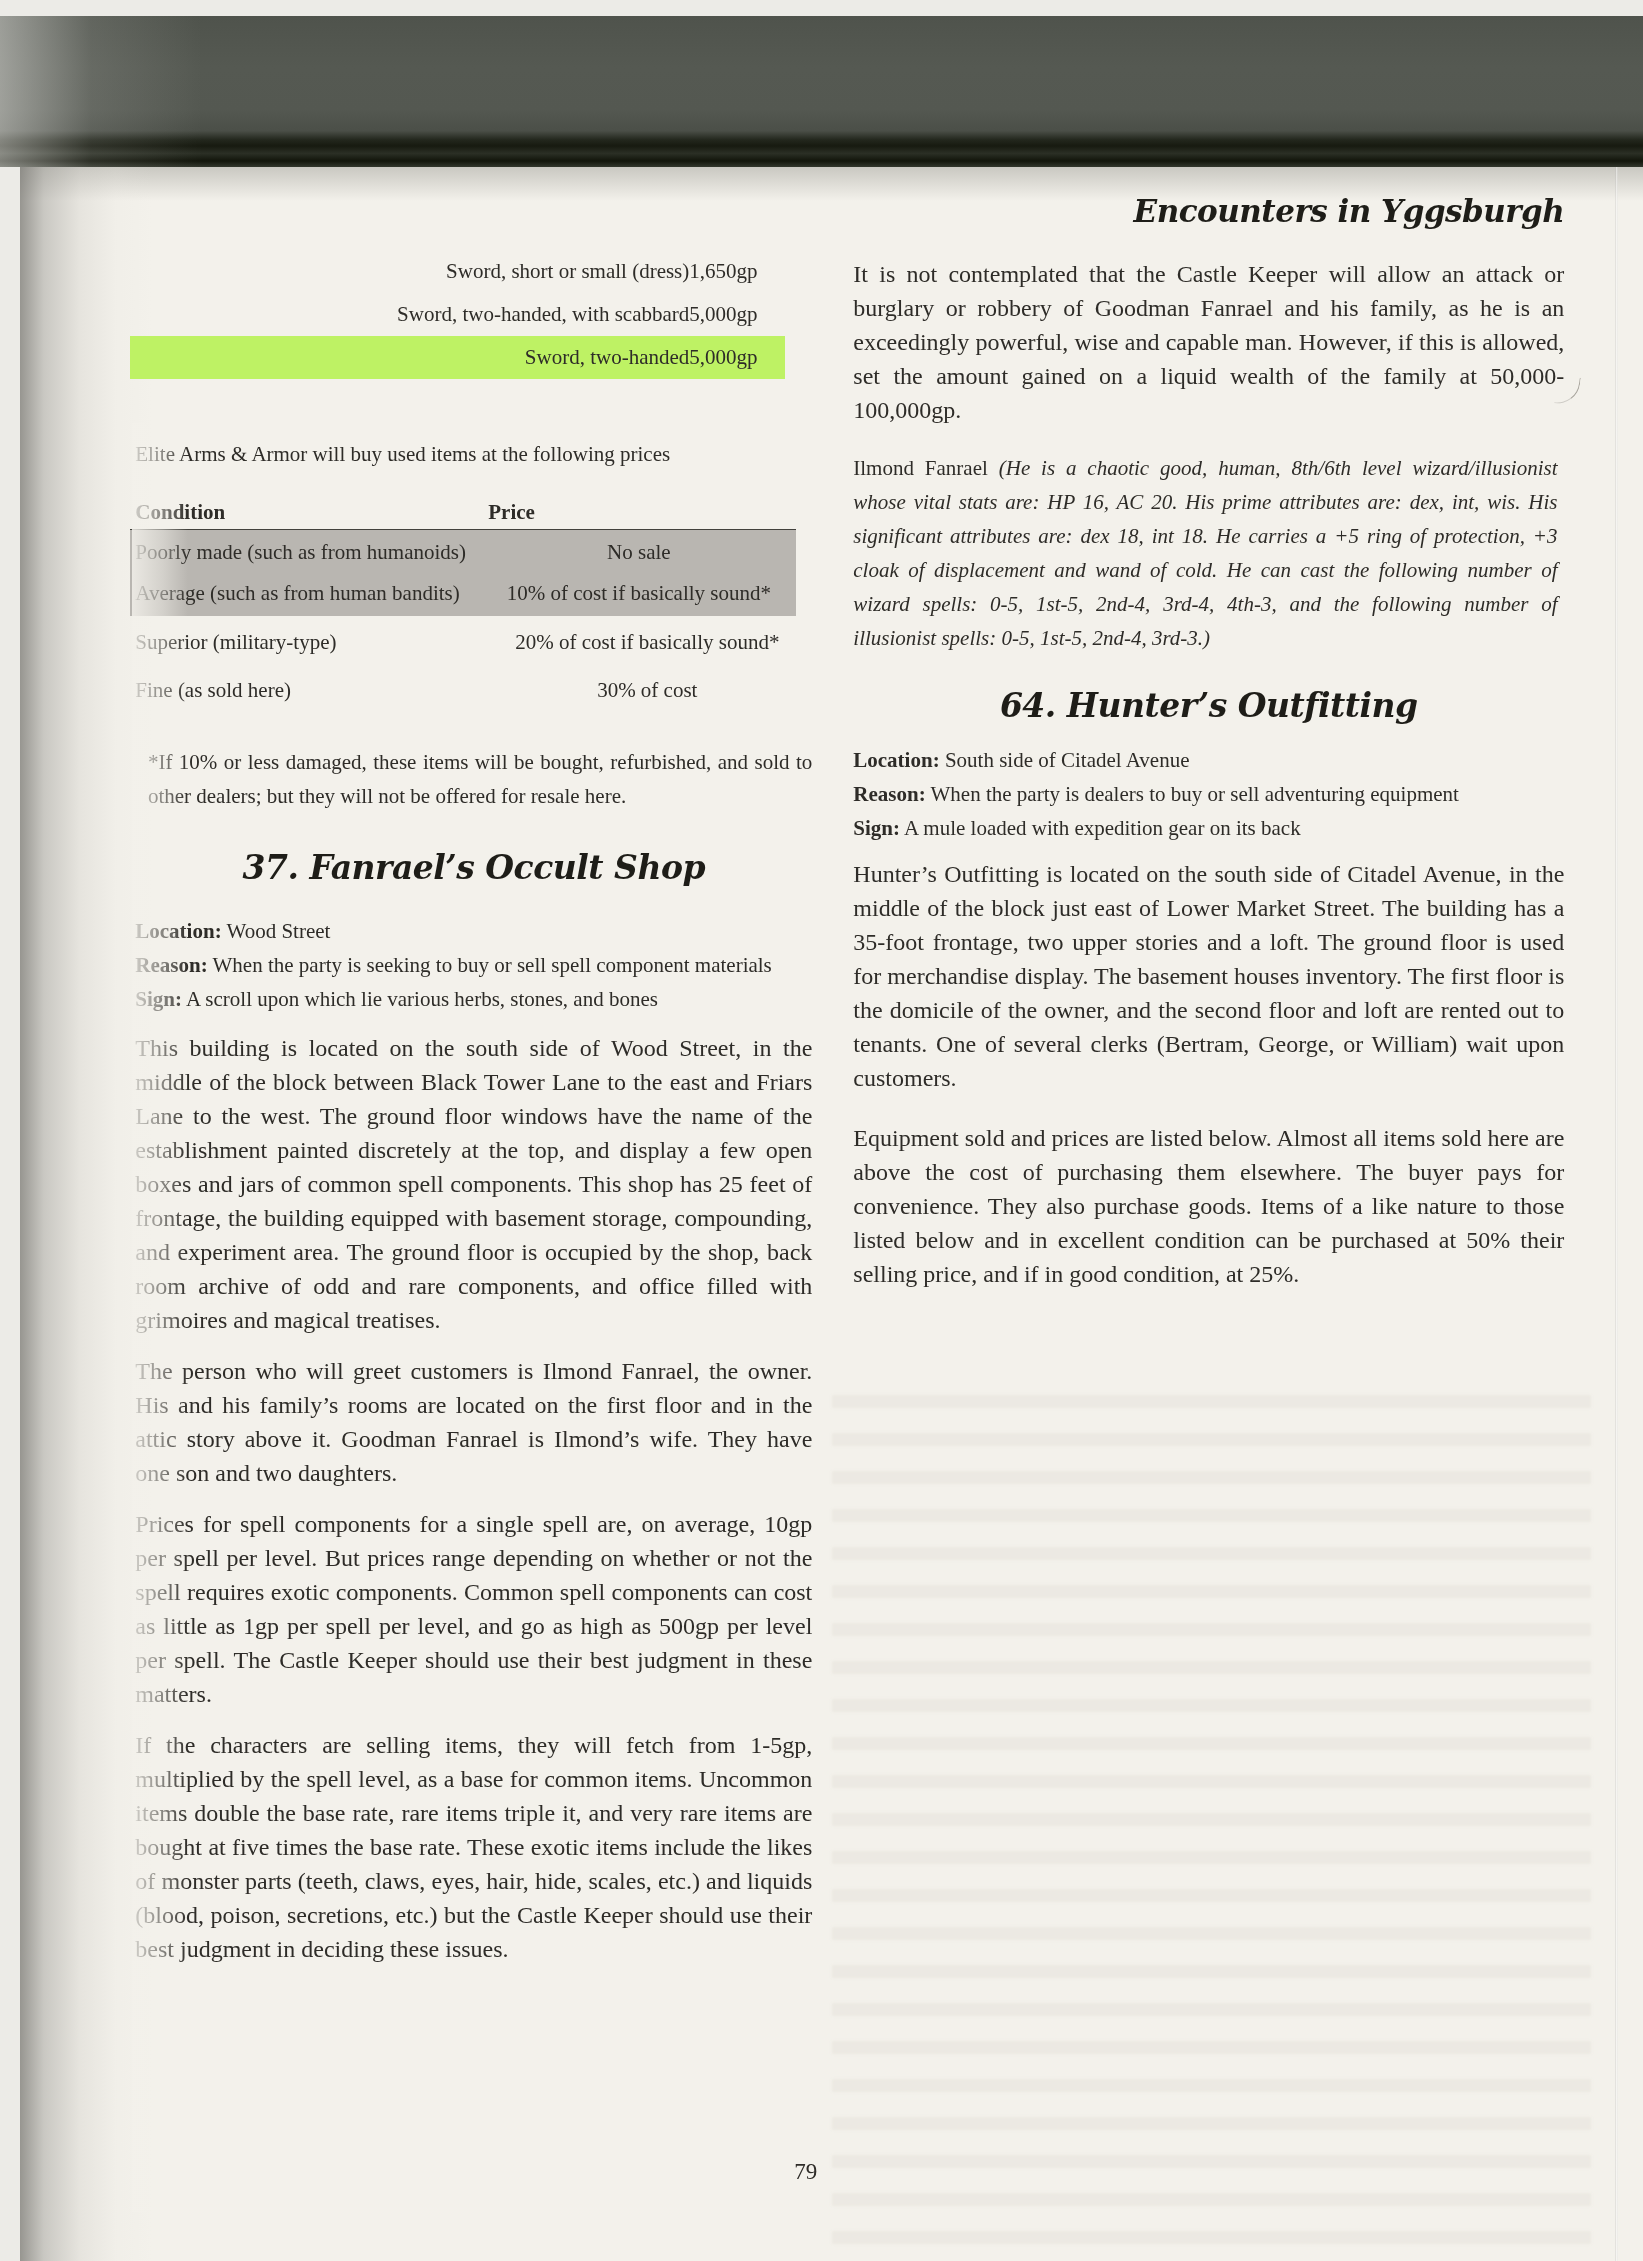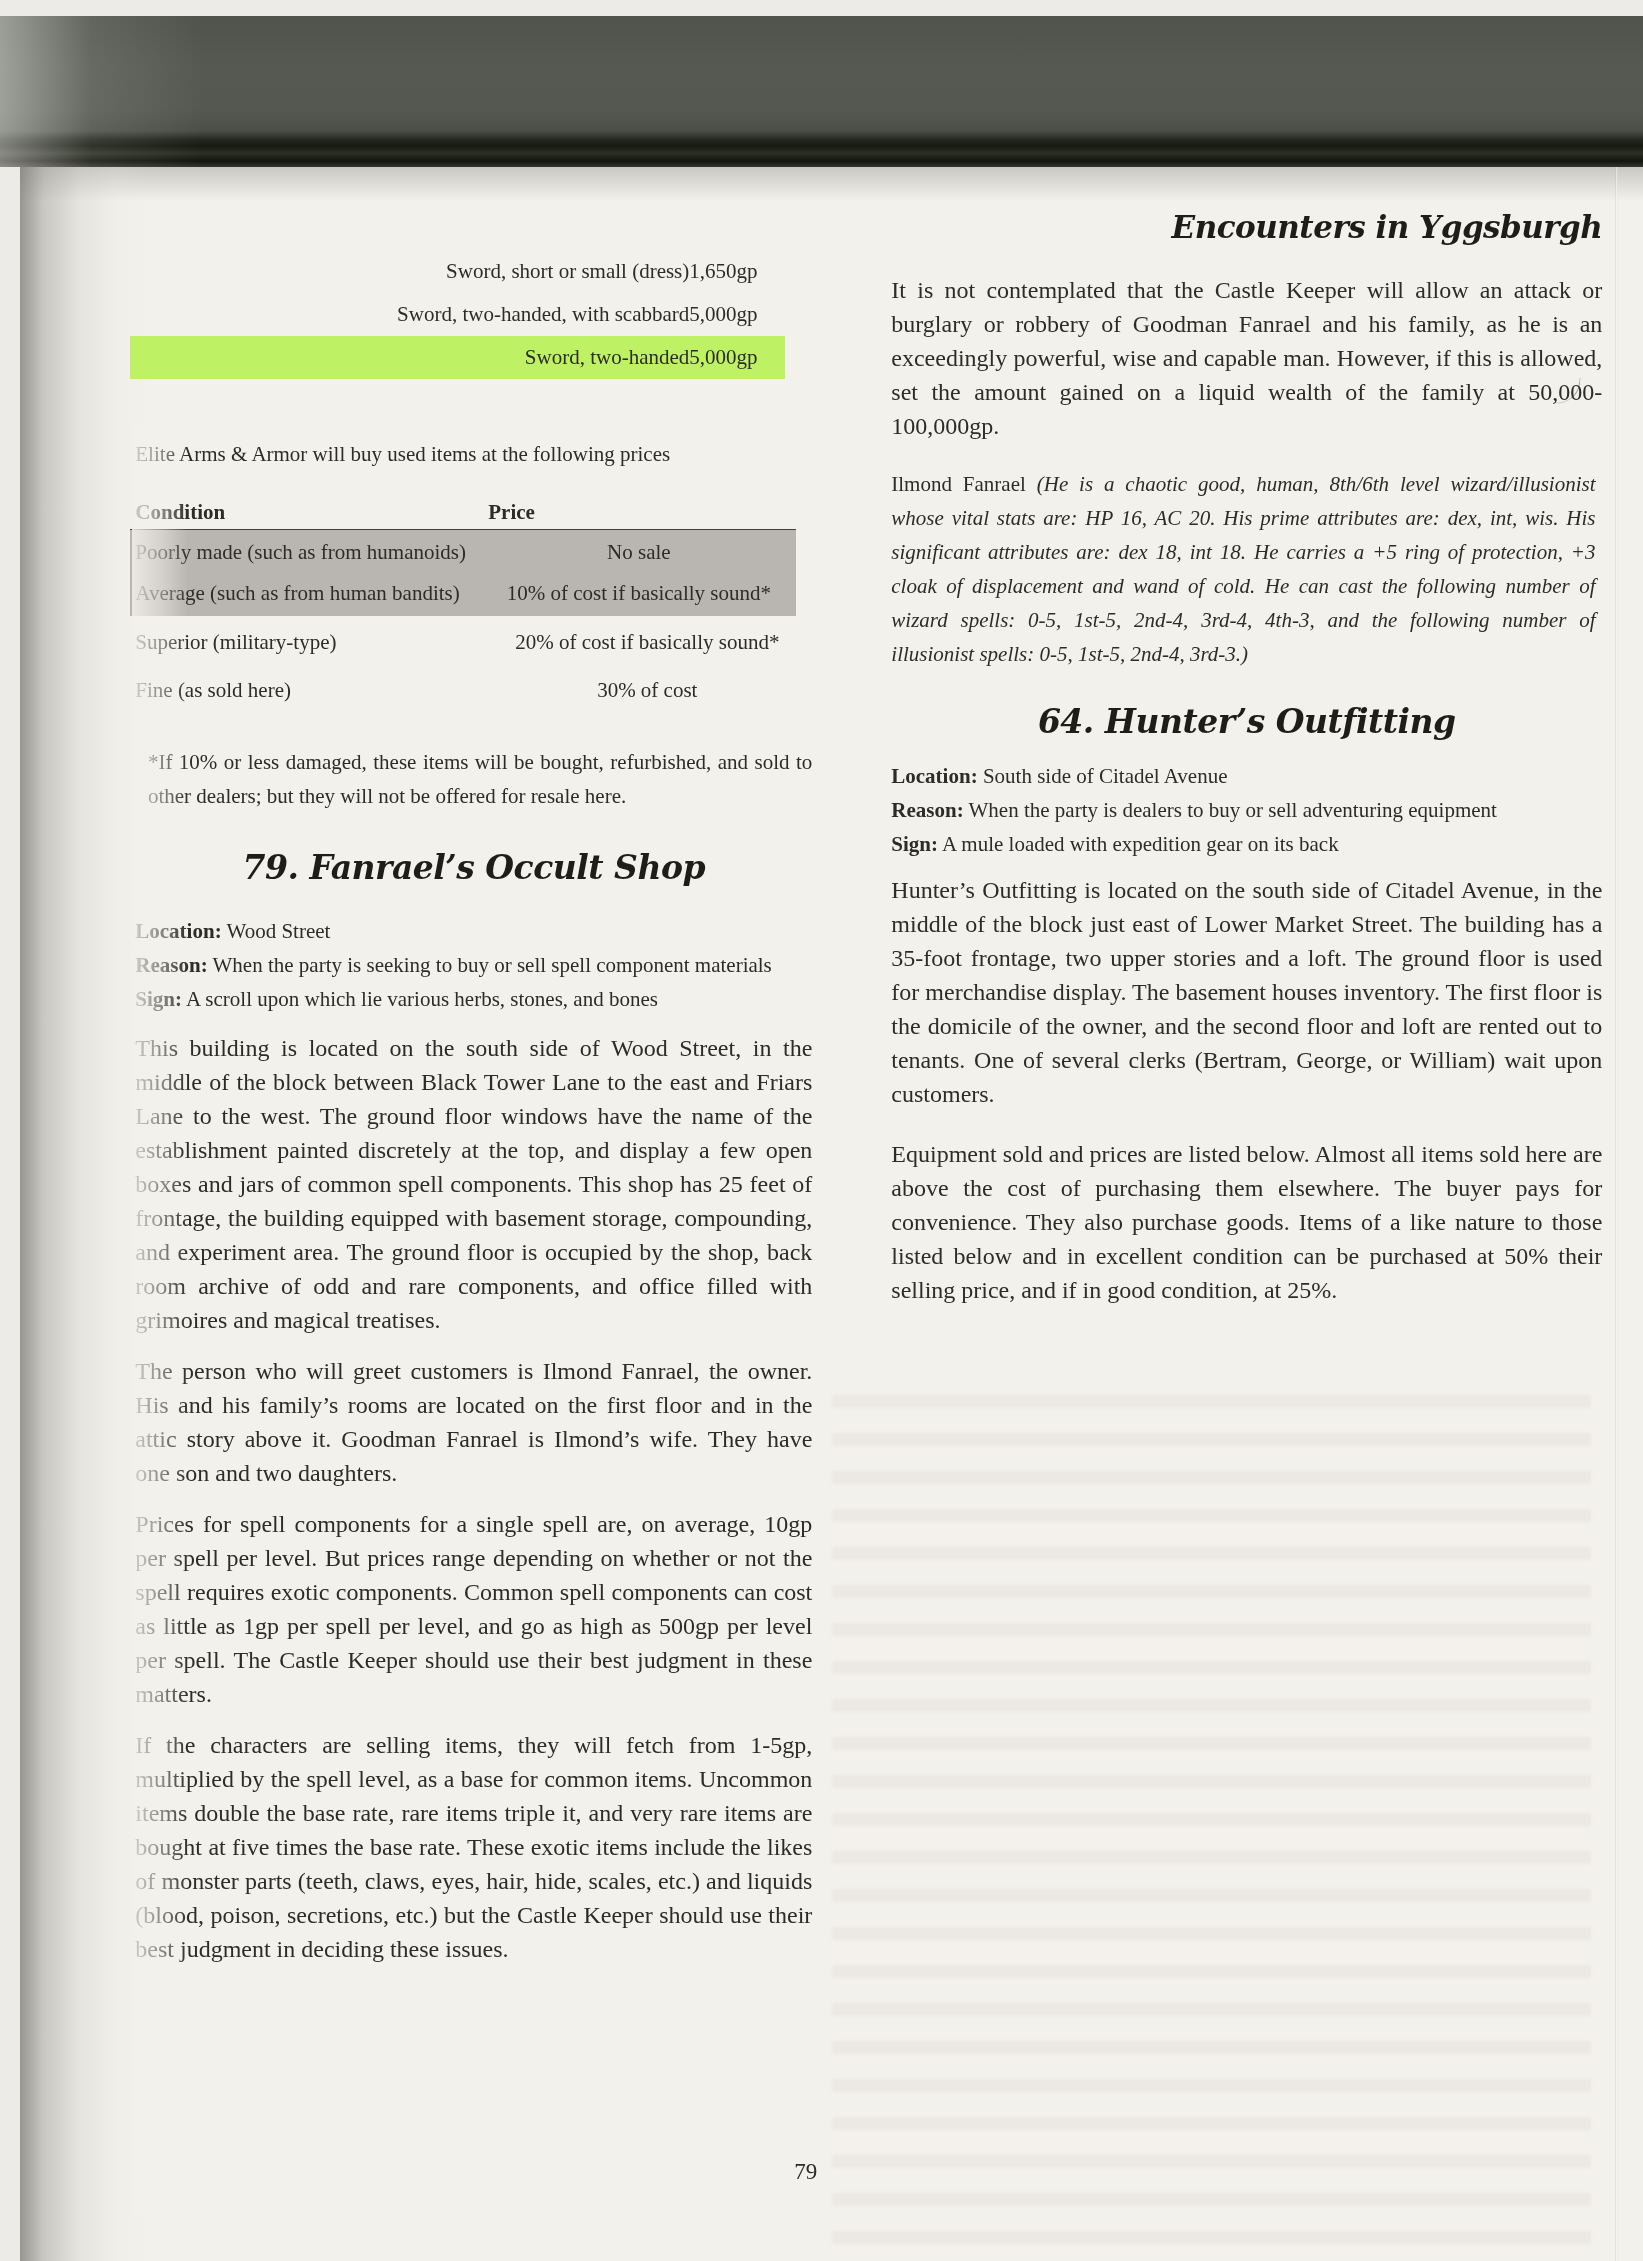--- a/index.html
+++ b/index.html
@@ -65,21 +65,21 @@
   .bleed-ghost{
     position:absolute;left:812px;top:1228px;width:759px;height:851px;
     background:repeating-linear-gradient(180deg,
       rgba(124,112,88,0.055) 0px, rgba(124,112,88,0.055) 12.6px,
       rgba(124,112,88,0) 12.6px, rgba(124,112,88,0) 38px);
     filter:blur(1.5px);
     pointer-events:none;
   }
   
   .col-left{position:absolute;left:115px;top:0;width:677px;}
-  .col-right{position:absolute;left:833px;top:16px;width:711px;margin-left:38px;}
+  .col-right{position:absolute;left:833px;top:0;width:711px;}
   
   .body-text{
     font-size:24px;line-height:34px;text-align:justify;margin:0;
     color:#2e2c28;
   }
   .heading{
     font-family:"DejaVu Serif","Liberation Serif",serif;
     font-weight:bold;font-style:italic;color:#1e1d18;
     letter-spacing:-0.5px;margin:0;
   }
@@ -194,21 +194,21 @@
           <span class="c2">20% of cost if basically sound*</span>
         </div>
         <div class="cond-row cond-white last">
           <span class="c1">Fine (as sold here)</span>
           <span class="c2">30% of cost</span>
         </div>
       </div>
 
       <p class="footnote">*If 10% or less damaged, these items will be bought, refurbished, and sold to other dealers; but they will not be offered for resale here.</p>
 
-      <h2 class="heading section-heading h63">79. Fanrael’s Occult Shop</h2>
+      <h2 class="heading section-heading h63">37. Fanrael’s Occult Shop</h2>
 
       <p class="meta meta-block-63"><b class="lbl">Location:</b> <span>Wood Street</span></p>
       <p class="meta"><b class="lbl">Reason:</b> <span>When the party is seeking to buy or sell spell component materials</span></p>
       <p class="meta"><b class="lbl">Sign:</b> <span>A scroll upon which lie various herbs, stones, and bones</span></p>
 
       <p class="body-text p1-63">This building is located on the south side of Wood Street, in the middle of the block between Black Tower Lane to the east and Friars Lane to the west. The ground floor windows have the name of the establishment painted discretely at the top, and display a few open boxes and jars of common spell components. This shop has 25 feet of frontage, the building equipped with basement storage, compounding, and experiment area. The ground floor is occupied by the shop, back room archive of odd and rare components, and office filled with grimoires and magical treatises.</p>
       <p class="body-text p-gap">The person who will greet customers is Ilmond Fanrael, the owner. His and his family’s rooms are located on the first floor and in the attic story above it. Goodman Fanrael is Ilmond’s wife. They have one son and two daughters.</p>
       <p class="body-text p-gap">Prices for spell components for a single spell are, on average, 10gp per spell per level. But prices range depending on whether or not the spell requires exotic components. Common spell components can cost as little as 1gp per spell per level, and go as high as 500gp per level per spell. The Castle Keeper should use their best judgment in these matters.</p>
       <p class="body-text p-gap">If the characters are selling items, they will fetch from 1-5gp, multiplied by the spell level, as a base for common items. Uncommon items double the base rate, rare items triple it, and very rare items are bought at five times the base rate. These exotic items include the likes of monster parts (teeth, claws, eyes, hair, hide, scales, etc.) and liquids (blood, poison, secretions, etc.) but the Castle Keeper should use their best judgment in deciding these issues.</p>
     </div>

